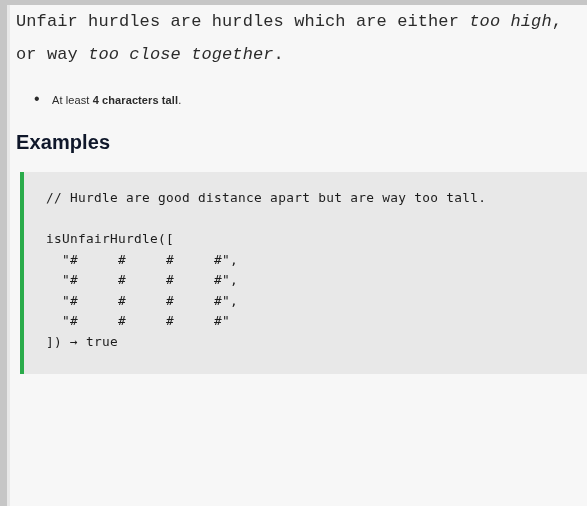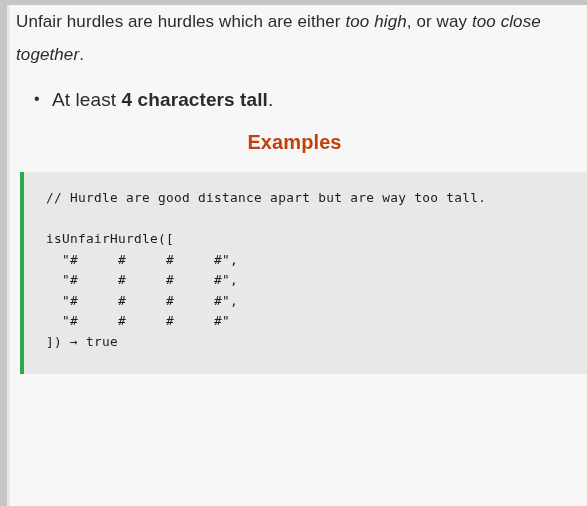--- a/index.html
+++ b/index.html
@@ -67,34 +67,35 @@
     color: #2b2b2b;
     font-size: 17px;
     line-height: 33px;
     letter-spacing: 0.1px;
   }
   p.para em {
     font-style: italic;
   }
   .para-1 {
     margin-top: 7px;
+    font-family: Liberation Mono, monospace;
   }
   .para-2 {
     margin-top: 22px;
   }
 
   ul.rules {
     margin: 16px 0 0 0;
     padding-left: 36px;
     list-style: none;
   }
   ul.rules li {
     position: relative;
     color: #2b2b2b;
-    font-size: 19px;
+    font-size: 11px;
     line-height: 26px;
     margin-bottom: 14px;
     letter-spacing: 0.1px;
   }
   ul.rules li::before {
     content: "\2022";
     position: absolute;
     left: -18px;
     top: -1px;
     font-size: 16px;
@@ -102,23 +103,22 @@
   }
   ul.rules li b {
     font-weight: 700;
   }
 
   h2.section-title {
     margin: 18px 0 0 0;
     padding: 0 0 6px 0;
     font-size: 20px;
     font-weight: 700;
-    color: #c2410c;
+    color: #0f172a;
     letter-spacing: 0.1px;
-    text-align: center;
   }
 
   .code-wrap {
     margin-top: 12px;
     margin-left: 4px;
     margin-right: -20px;
     position: relative;
     background: #e8e8e8;
     border-left: 4px solid #2aab4a;
     padding: 16px 0 16px 22px;

